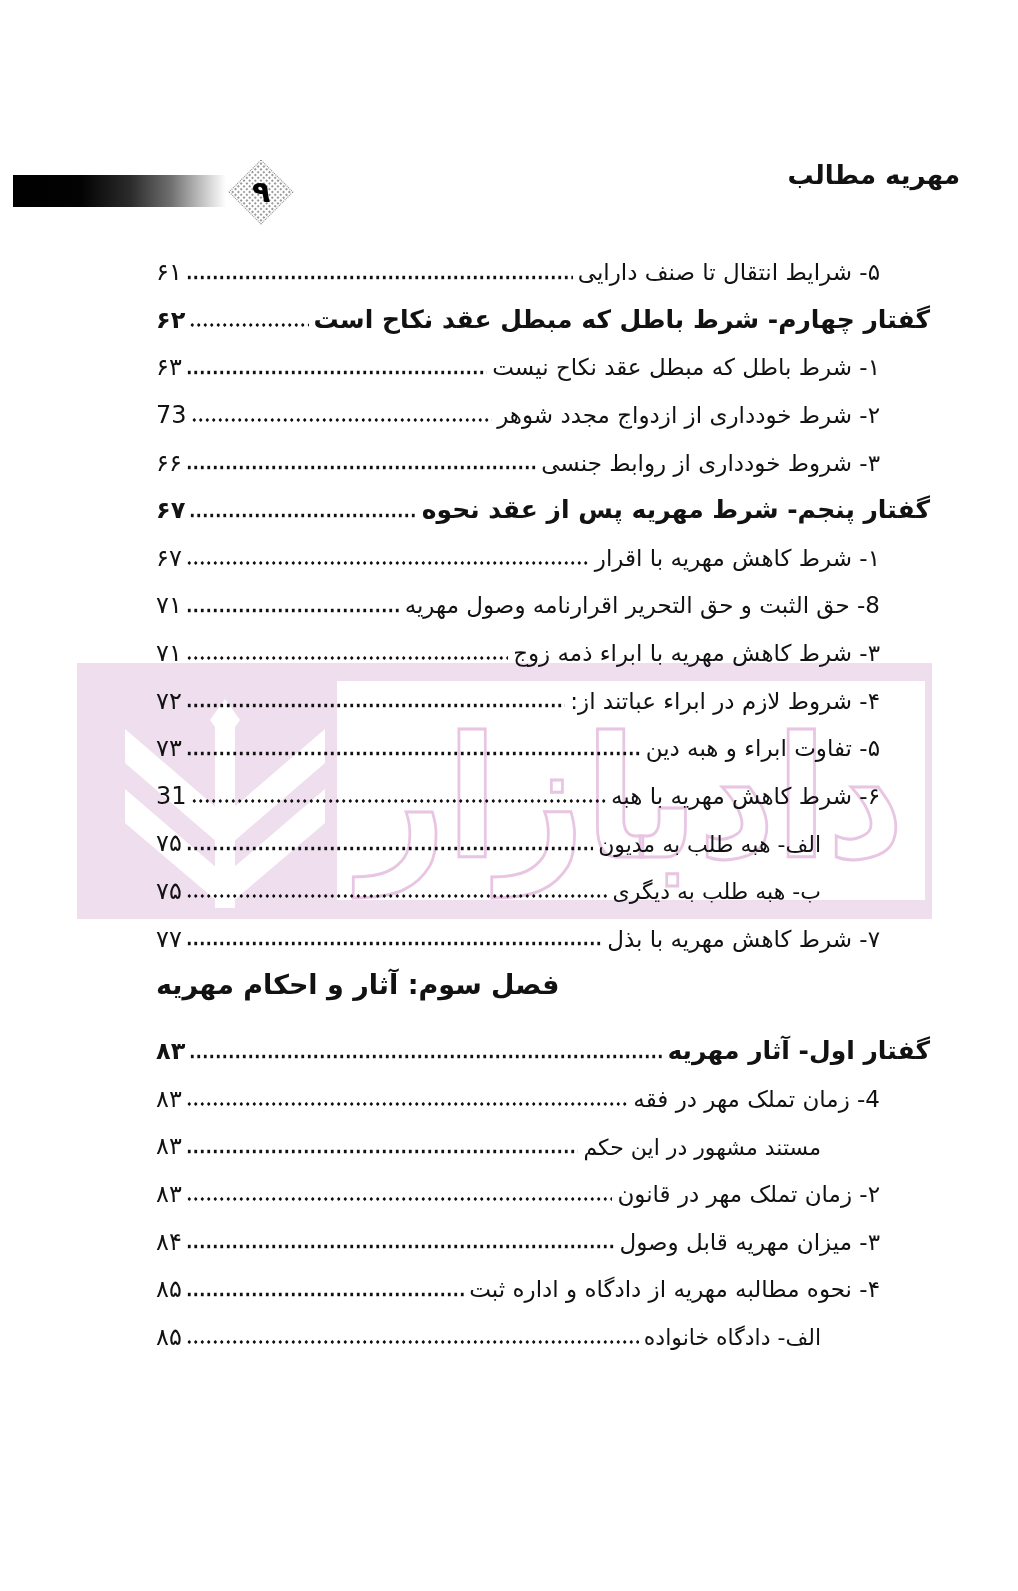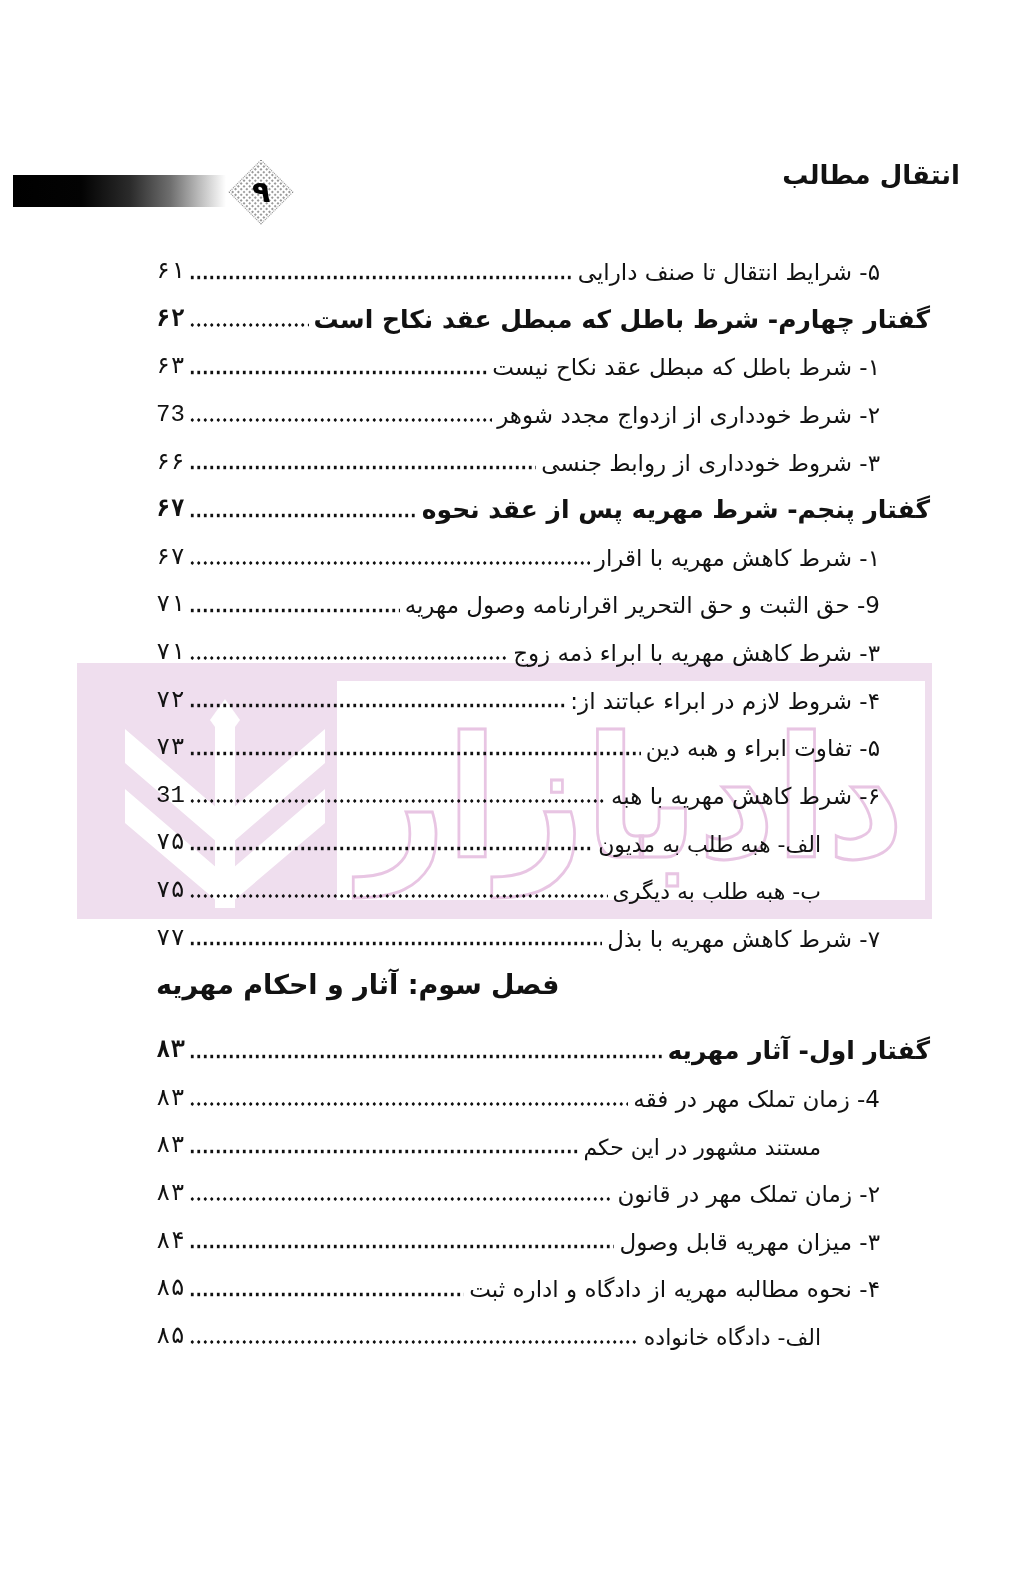--- a/index.html
+++ b/index.html
@@ -56,34 +56,34 @@
   .row.chapter .entry-label{font-weight:bold;font-size:25px;}
   .row.chapter{font-weight:bold;}
   .row.item .entry-label{margin-right:50px;}
   .row.sub .entry-label{margin-right:109px;font-size:22px;}
   .leader{
     flex:1;height:10px;margin:0 5px 10px 4px;
     background-image:radial-gradient(circle,#101010 1.6px,rgba(0,0,0,0) 1.9px);
     background-size:6.5px 6.5px;background-repeat:repeat-x;background-position:left bottom;
   }
   .entry-page{
-    font-size:24px;padding-bottom:5px;line-height:1.1;white-space:nowrap;font-family:Liberation Mono, monospace;
+    font-size:24px;padding-bottom:5px;line-height:1.1;white-space:nowrap;
   }
   .chapter-heading{
     position:absolute;left:156px;right:100px;top:962px;z-index:2;
     text-align:left;direction:rtl;
     font-size:27px;font-weight:bold;line-height:46px;white-space:nowrap;
   }
 </style>
 </head>
 <body>
 
 <div class="page">
 
-  <div class="hdr-title">انتقال مطالب</div>
+  <div class="hdr-title">مهریه مطالب</div>
   <div class="grad-bar"></div>
   <div class="diamond">
     <span class="num">۹</span>
   </div>
 
   <div class="wm-band"></div>
   <svg class="wm-logo" viewBox="0 0 200 215" aria-hidden="true">
     <polygon fill="#ffffff" points="100,6 115,27 100,48 85,27"></polygon>
     <rect fill="#ffffff" x="90" y="34" width="20" height="181"></rect>
     <polygon fill="#ffffff" points="0,36 100,122 200,36 200,70 100,156 0,70"></polygon>
@@ -131,21 +131,21 @@
     <span class="entry-page">۶۷</span>
   </div>
 
   <div class="row item">
     <span class="entry-label">۱- شرط کاهش مهریه با اقرار</span>
     <span class="leader"></span>
     <span class="entry-page">۶۷</span>
   </div>
 
   <div class="row item">
-    <span class="entry-label">9- حق الثبت و حق التحریر اقرارنامه وصول مهریه</span>
+    <span class="entry-label">8- حق الثبت و حق التحریر اقرارنامه وصول مهریه</span>
     <span class="leader"></span>
     <span class="entry-page">۷۱</span>
   </div>
 
   <div class="row item">
     <span class="entry-label">۳- شرط کاهش مهریه با ابراء ذمه زوج</span>
     <span class="leader"></span>
     <span class="entry-page">۷۱</span>
   </div>
 

